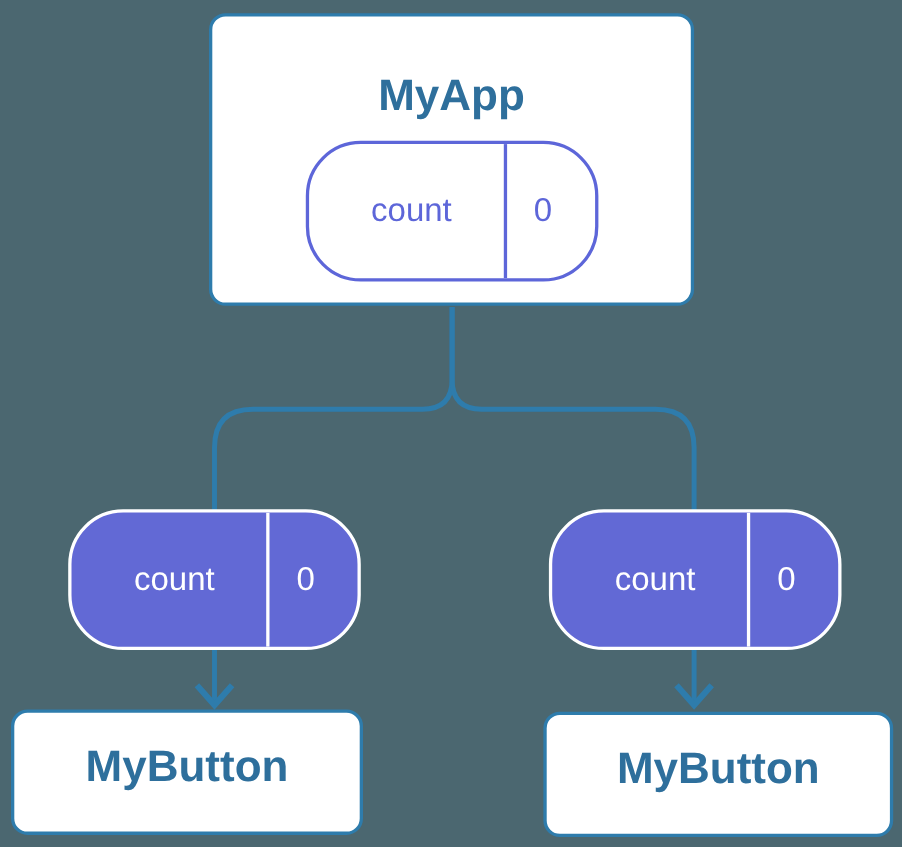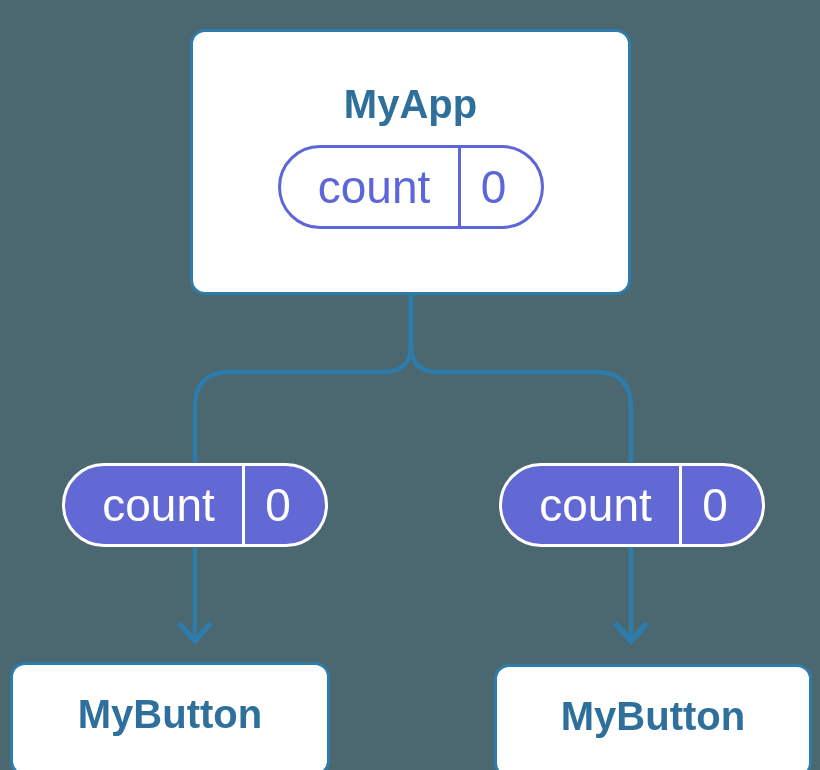--- a/index.html
+++ b/index.html
@@ -33,21 +33,20 @@
     stroke-width: 5.5;
     stroke-linejoin: miter;
     stroke-linecap: butt;
   }
   .card {
     position: absolute;
     box-sizing: border-box;
     background: var(--card-bg, #FFFFFF);
     border: 3.5px solid var(--line, #2E7CAC);
     border-radius: 15px;
-    margin-top: 17px;
   }
   .root-card  { left: 190px; top: 12px;  width: 441px; height: 266px; }
   .card-left  { left: 10px;  top: 645px; width: 320px; height: 114px; }
   .card-right { left: 494px; top: 647px; width: 318px; height: 114px; }
 
   .node-title {
     position: absolute;
     left: 0;
     right: 0;
     text-align: center;
@@ -56,26 +55,26 @@
     font-weight: bold;
     line-height: 44px;
     white-space: nowrap;
   }
   .root-card .node-title  { top: 50px; }
   .child-card .node-title { top: 27px; }
 
   .pill {
     box-sizing: border-box;
     width: 266px;
-    height: 84px;
+    height: 128px;
     border-radius: 50px;
     display: flex;
     align-items: stretch;
     overflow: hidden;
-    font-size: 46px;
+    font-size: 30px;
     font-weight: normal;
   }
   .pill-outline {
     position: absolute;
     left: 50%;
     transform: translateX(-50%);
     top: 113px;
     background: var(--card-bg, #FFFFFF);
     border: 3px solid var(--purple, #5D66D9);
     color: var(--purple, #5D66D9);

